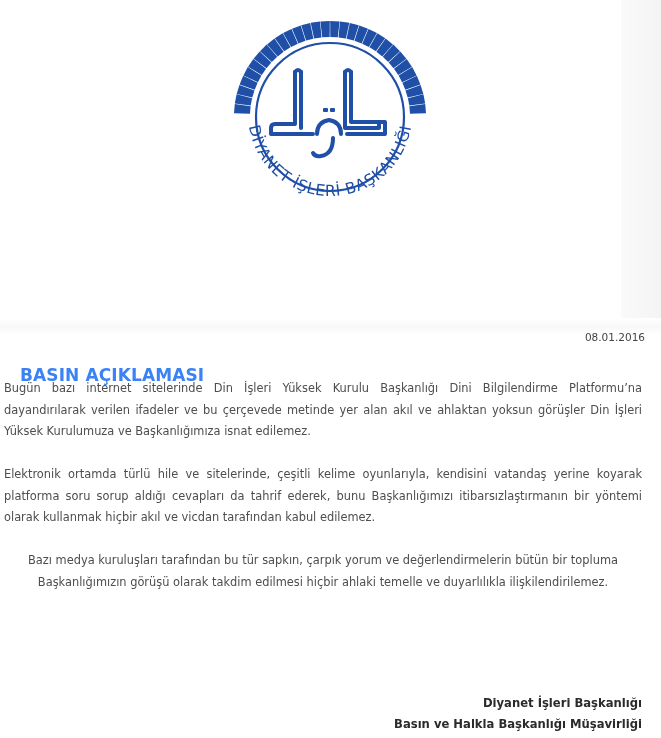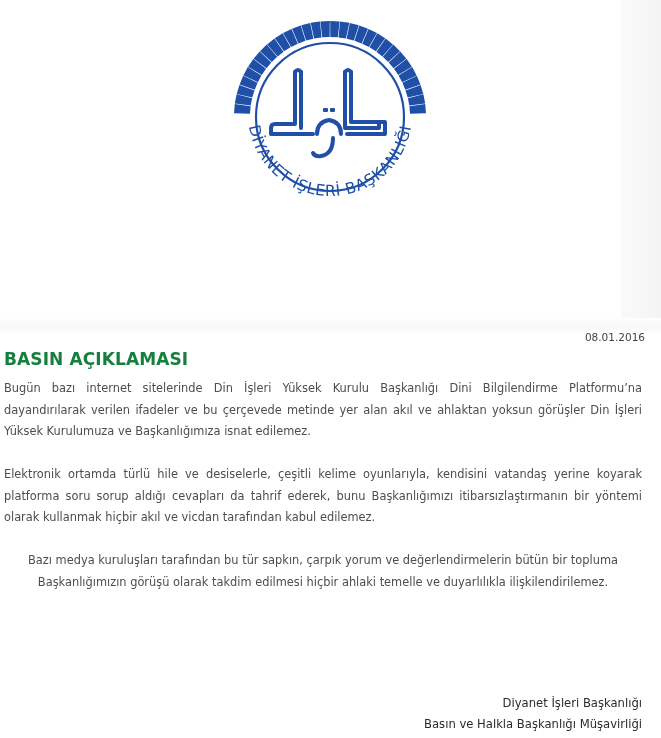--- a/index.html
+++ b/index.html
@@ -22,32 +22,32 @@
     background: linear-gradient(to bottom, #ffffff, #f8f8f8 50%, #ffffff);
   }
   .logo {
     position: absolute; left: 225px; top: 12px; width: 210px; height: 210px;
   }
   .date {
     position: absolute; right: 16px; top: 331px;
     font-size: 10.5px; color: #444;
   }
   .title {
-    position: absolute; left: 4px; top: 349px; margin: 0;
-    font-size: 17px; font-weight: bold; color: #15803d; letter-spacing: 0.1px;
+    position: absolute; left: 4px; top: 349px; margin: 16px;
+    font-size: 17px; font-weight: bold; color: #3b82f6; letter-spacing: 0.1px;
   }
   .content {
     position: absolute; left: 4px; top: 378px; width: 638px;
     font-size: 11.4px; line-height: 21.5px; color: #4d4d4d;
   }
   .content p { margin: 0 0 21.5px 0; text-align: justify; }
   .content p.last { text-align: center; }
   .signature {
     position: absolute; right: 19px; top: 693px; text-align: right;
-    font-size: 11.6px; font-weight: normal; line-height: 21px; color: #2b2b2b;
+    font-size: 11.6px; font-weight: bold; line-height: 21px; color: #2b2b2b;
   }
 </style>
 </head>
 <body>
 
 <div class="banner">
   <div class="banner-side"></div>
   <div class="banner-bottom"></div>
 
   <svg class="logo" viewBox="0 0 210 210" xmlns="http://www.w3.org/2000/svg">
@@ -109,20 +109,20 @@
       <textPath href="#textArc" startOffset="50%" text-anchor="middle">DİYANET İŞLERİ BAŞKANLIĞI</textPath>
     </text>
   </svg>
 </div>
 
 <div class="date">08.01.2016</div>
 <h1 class="title">BASIN AÇIKLAMASI</h1>
 
 <div class="content">
   <p>Bugün bazı internet sitelerinde Din İşleri Yüksek Kurulu Başkanlığı Dini Bilgilendirme Platformu’na dayandırılarak verilen ifadeler ve bu çerçevede metinde yer alan akıl ve ahlaktan yoksun görüşler Din İşleri Yüksek Kurulumuza ve Başkanlığımıza isnat edilemez.</p>
-  <p>Elektronik ortamda türlü hile ve desiselerle, çeşitli kelime oyunlarıyla, kendisini vatandaş yerine koyarak platforma soru sorup aldığı cevapları da tahrif ederek, bunu Başkanlığımızı itibarsızlaştırmanın bir yöntemi olarak kullanmak hiçbir  akıl ve vicdan tarafından kabul edilemez.</p>
+  <p>Elektronik ortamda türlü hile ve sitelerinde, çeşitli kelime oyunlarıyla, kendisini vatandaş yerine koyarak platforma soru sorup aldığı cevapları da tahrif ederek, bunu Başkanlığımızı itibarsızlaştırmanın bir yöntemi olarak kullanmak hiçbir  akıl ve vicdan tarafından kabul edilemez.</p>
   <p class="last">Bazı medya kuruluşları tarafından bu tür sapkın, çarpık yorum ve değerlendirmelerin bütün bir topluma Başkanlığımızın görüşü olarak takdim edilmesi hiçbir ahlaki temelle ve duyarlılıkla ilişkilendirilemez.</p>
 </div>
 
 <div class="signature">
   <div>Diyanet İşleri Başkanlığı</div>
   <div>Basın ve Halkla Başkanlığı Müşavirliği</div>
 </div>
 
 </body></html>

